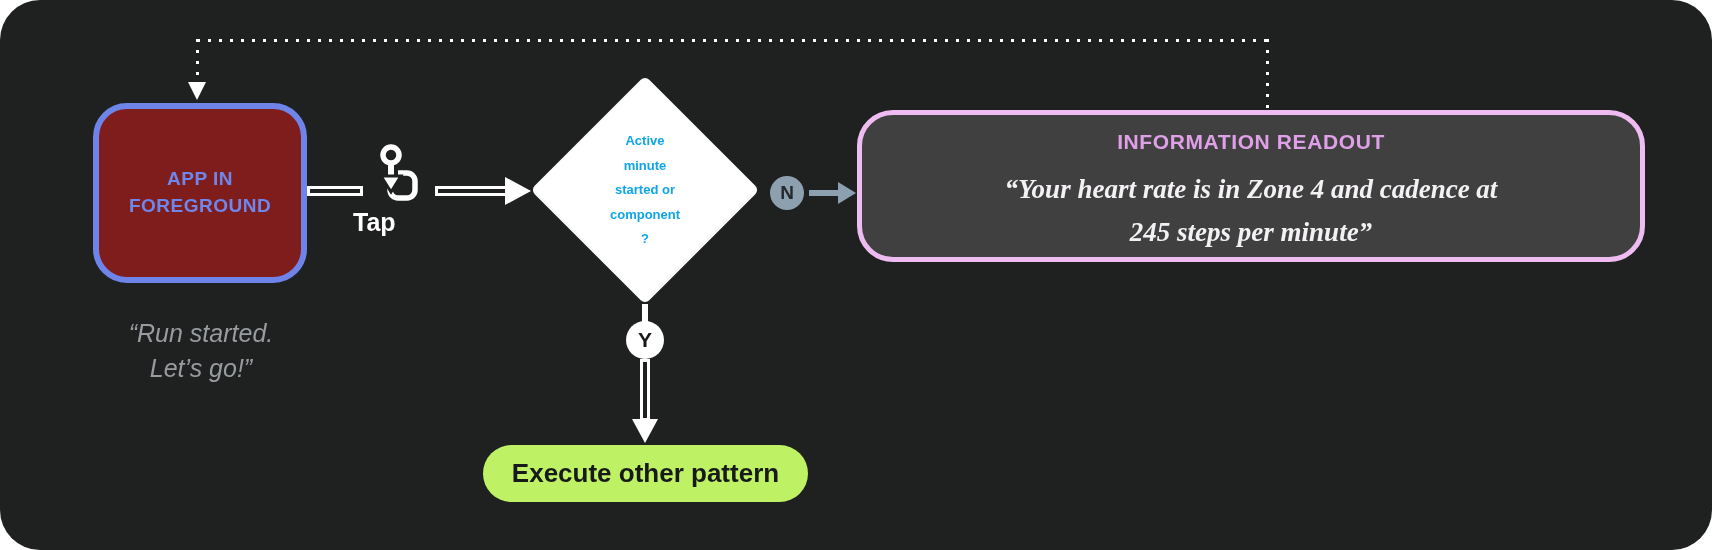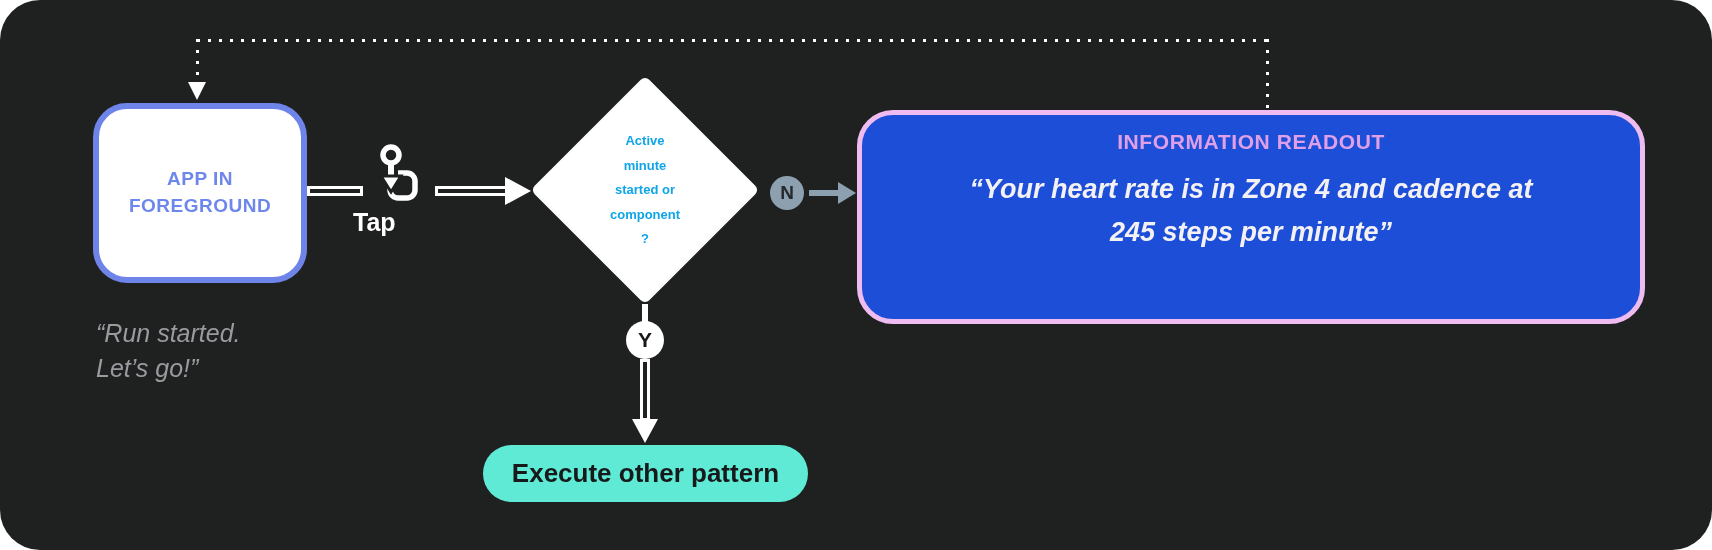--- a/index.html
+++ b/index.html
@@ -6,24 +6,24 @@
   .stage{position:relative;width:1712px;height:550px;background:#ffffff;overflow:hidden;}
   .panel{position:absolute;inset:0;background:#1f2020;border-radius:40px;}
 
   
   .dot-h{position:absolute;height:3px;background-image:repeating-linear-gradient(90deg,#fff 0 3px,transparent 3px 11px);}
   .dot-v{position:absolute;width:3px;background-image:repeating-linear-gradient(180deg,#fff 0 3px,transparent 3px 11px);}
   .tri-down-white{position:absolute;width:0;height:0;border-left:9px solid transparent;border-right:9px solid transparent;border-top:18px solid #fff;}
 
   
   .app-box{position:absolute;left:93px;top:103px;width:214px;height:180px;box-sizing:border-box;
-    background:#ffffff;border:6px solid #6f84e8;border-radius:34px;display:flex;align-items:center;justify-content:center;}
+    background:#7f1d1d;border:6px solid #6f84e8;border-radius:34px;display:flex;align-items:center;justify-content:center;}
   .app-box .lbl{width:160px;text-align:center;color:#6e87ec;font-weight:bold;font-size:19px;letter-spacing:.5px;line-height:1.42;}
 
-  .caption{position:absolute;left:96px;top:316px;width:210px;text-align:left;color:#989b9f;
+  .caption{position:absolute;left:96px;top:316px;width:210px;text-align:center;color:#989b9f;
     font-style:italic;font-size:25px;line-height:1.38;}
 
   
   .shaft-h{position:absolute;box-sizing:border-box;height:10px;border:3px solid #fff;background:transparent;}
   .shaft-v{position:absolute;box-sizing:border-box;width:10px;border:3px solid #fff;background:transparent;}
   .head-right-white{position:absolute;width:0;height:0;border-top:14px solid transparent;border-bottom:14px solid transparent;border-left:26px solid #fff;}
   .head-down-white{position:absolute;width:0;height:0;border-left:13px solid transparent;border-right:13px solid transparent;border-top:24px solid #fff;}
 
   .tap-wrap{position:absolute;left:365px;top:144px;width:56px;height:64px;}
   .tap-label{position:absolute;left:353px;top:208px;width:80px;color:#fff;font-weight:bold;font-size:25px;}
@@ -35,28 +35,28 @@
   .stub-v{position:absolute;left:642px;top:304px;width:6px;height:18px;background:#fff;}
   .y-circle{position:absolute;left:626px;top:321px;width:38px;height:38px;border-radius:50%;background:#fff;
     display:flex;align-items:center;justify-content:center;color:#17191b;font-weight:bold;font-size:21px;}
 
   .n-circle{position:absolute;left:770px;top:176px;width:34px;height:34px;border-radius:50%;background:#8ca0af;
     display:flex;align-items:center;justify-content:center;color:#26292c;font-weight:bold;font-size:19px;}
   .n-shaft{position:absolute;left:809px;top:190px;width:32px;height:6px;background:#8ca0af;}
   .n-head{position:absolute;left:838px;top:182px;width:0;height:0;border-top:11px solid transparent;border-bottom:11px solid transparent;border-left:18px solid #8ca0af;}
 
   
-  .pill{position:absolute;left:483px;top:445px;width:325px;height:57px;border-radius:29px;background:#5eead4;
+  .pill{position:absolute;left:483px;top:445px;width:325px;height:57px;border-radius:29px;background:#bef264;
     display:flex;align-items:center;justify-content:center;color:#17191b;font-weight:bold;font-size:26px;}
 
   
-  .readout{position:absolute;left:857px;top:110px;width:788px;height:214px;box-sizing:border-box;
-    background:#1d4ed8;border:5px solid #efbcf2;border-radius:36px;display:flex;flex-direction:column;align-items:center;padding-top:15px;}
+  .readout{position:absolute;left:857px;top:110px;width:788px;height:152px;box-sizing:border-box;
+    background:#404040;border:5px solid #efbcf2;border-radius:36px;display:flex;flex-direction:column;align-items:center;padding-top:15px;}
   .readout-title{color:#dfa0e8;font-weight:bold;font-size:21px;letter-spacing:.6px;}
-  .readout-quote{margin-top:14px;text-align:center;color:#f3f1f4;font-weight:bold;font-style:italic;font-size:27px;line-height:1.6;}
+  .readout-quote{margin-top:14px;text-align:center;color:#f3f1f4;font-weight:bold;font-style:italic;font-size:27px;line-height:1.6;font-family:Liberation Serif, serif;}
 </style>
 </head>
 <body>
 
 <div class="stage">
   <div class="panel">
 
     <div class="dot-h" style="left:197px;top:39px;width:1072px;"></div>
     <div class="dot-v" style="left:196px;top:39px;height:42px;"></div>
     <div class="tri-down-white" style="left:188px;top:82px;"></div>

